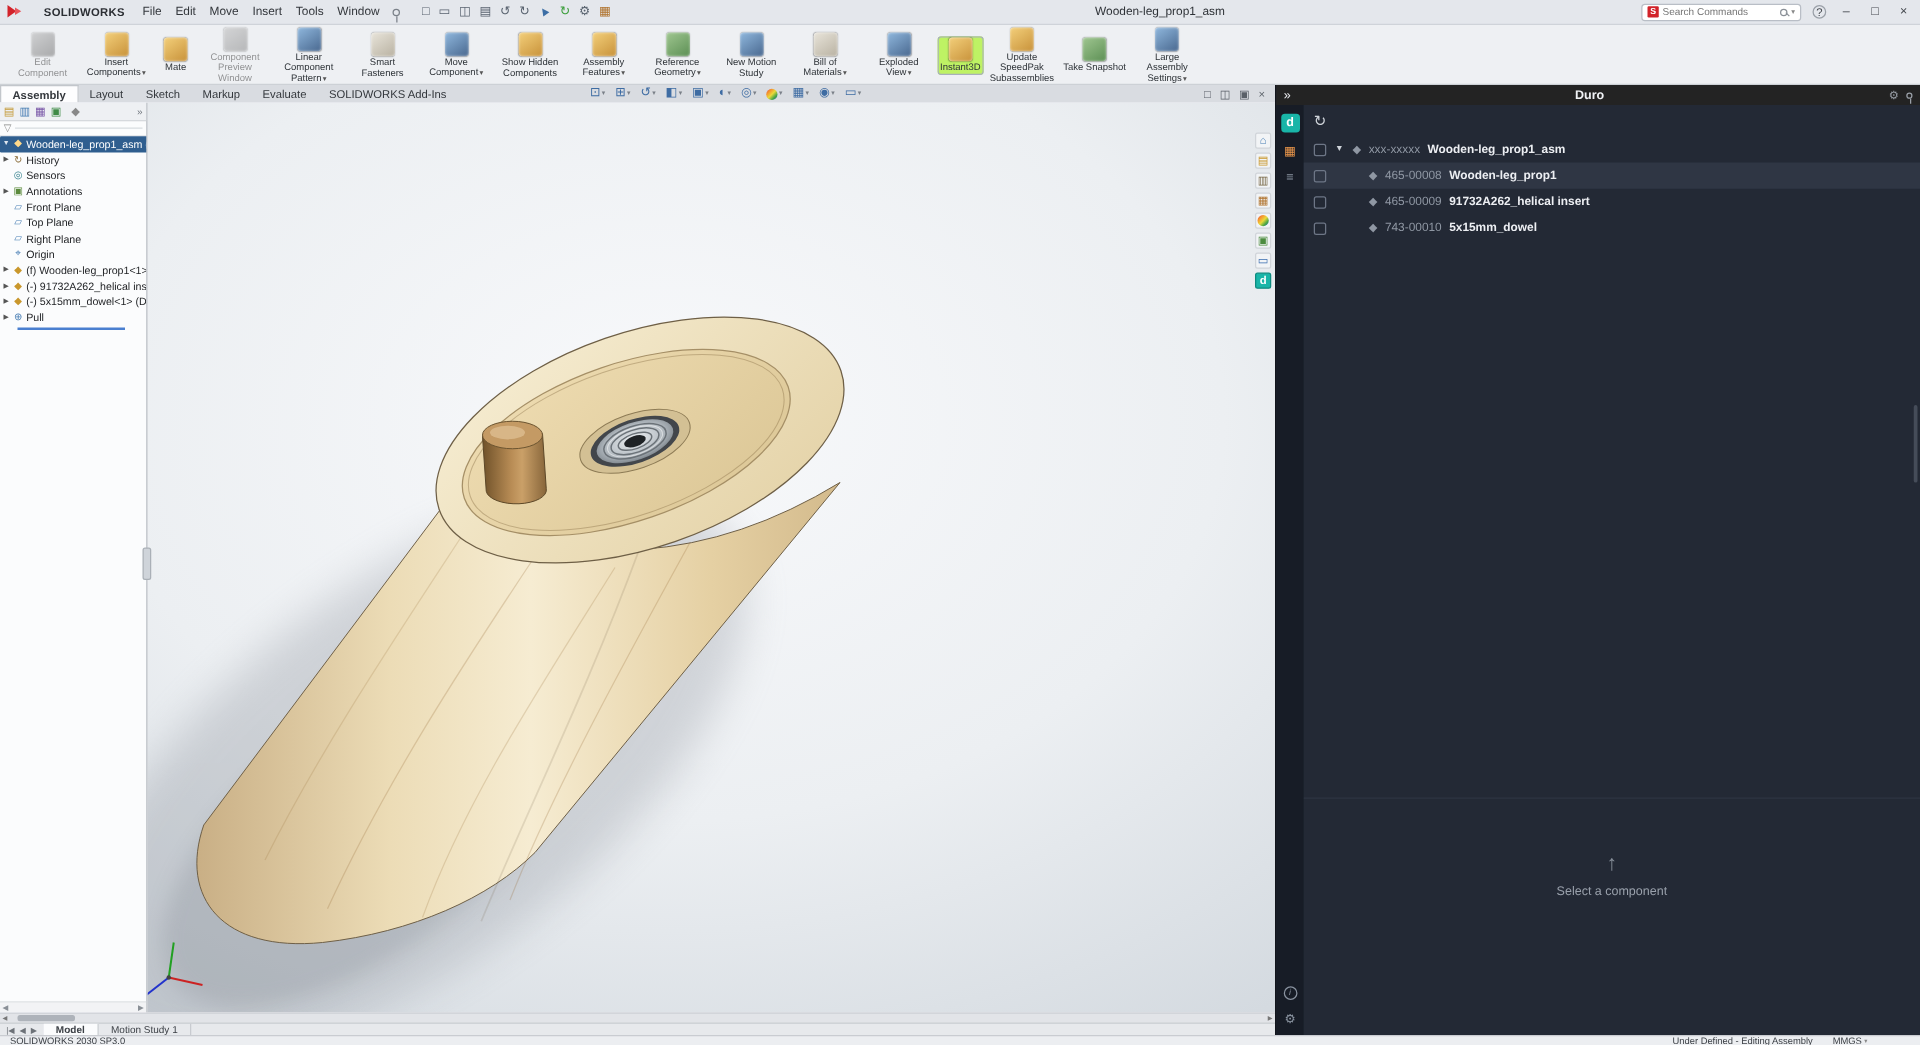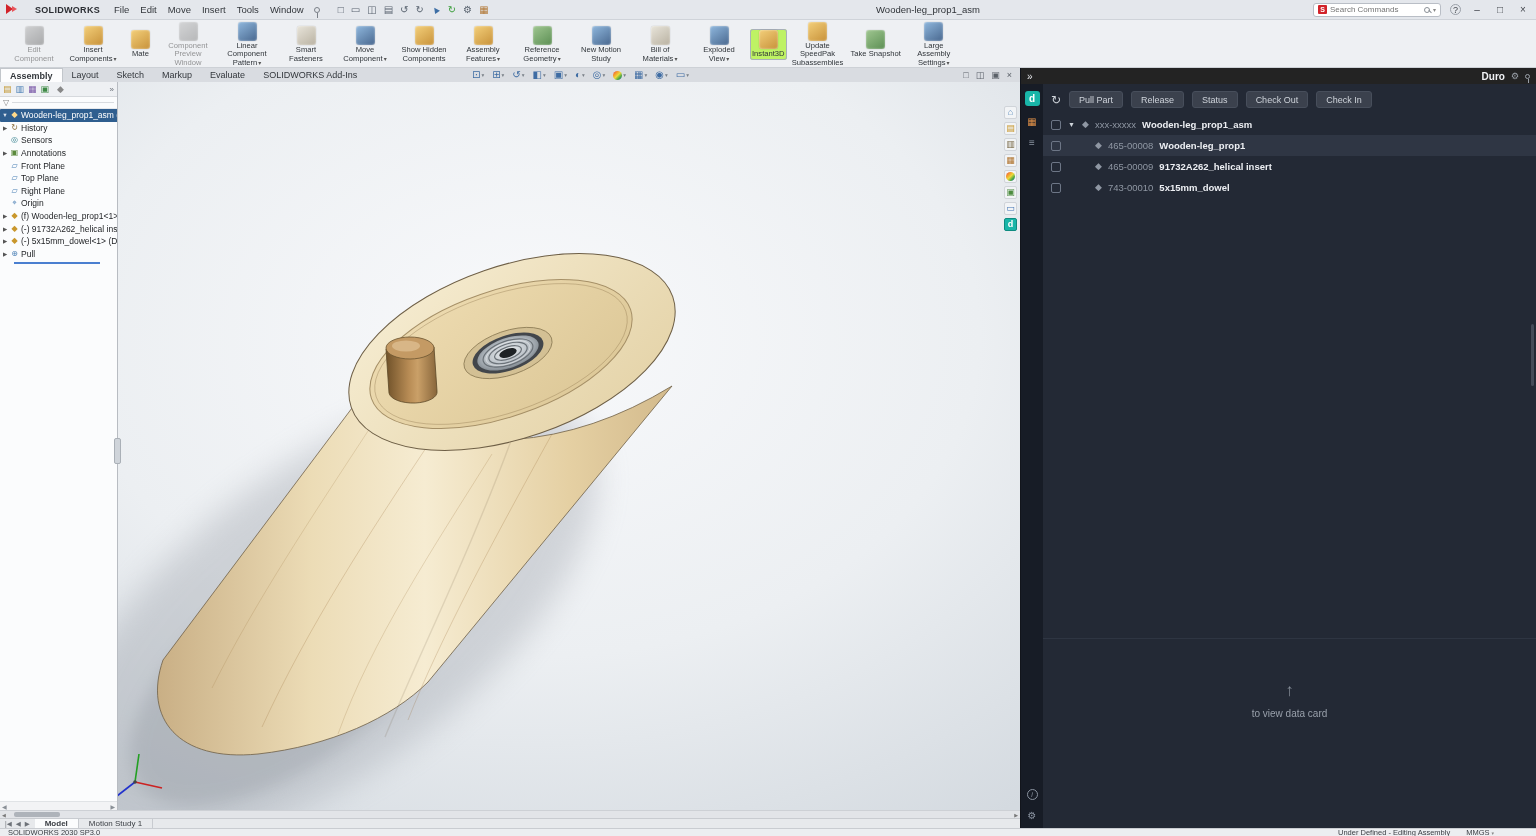--- a/index.html
+++ b/index.html
@@ -85,21 +85,21 @@
   .mtab.active{background:#fbfcfd;font-weight:bold}
   .statusbar{position:absolute;top:828px;left:0;width:1536px;height:8px;background:#eceef1;border-top:1px solid #c9ccd1;display:flex;align-items:center;font-size:7.5px;color:#3c4046;padding:0 8px}
   .sb-right{margin-left:auto;display:flex;align-items:center;gap:16px;margin-right:34px}
   .sb-units{display:flex;align-items:center;gap:2px}
   .sb-units .sb-caret{font-size:5px}
 
   
   .duro{position:absolute;left:1020px;top:68px;width:516px;height:760px;background:#232935;color:#dfe3e9;border-left:1px solid #12151c}
   .duro-header{height:16px;background:#232323;display:flex;align-items:center;padding:0 6px;gap:6px}
   .collapse{font-size:10px;color:#e8eaee}
-  .duro-title{flex:1;text-align:right;font-weight:bold;font-size:10px;color:#f0f2f5}
+  .duro-title{flex:1;text-align:center;font-weight:bold;font-size:10px;color:#f0f2f5}
   .dh-ic{font-size:9px;color:#9aa0a8}
   .pin2{width:5px;height:5px;border:1.1px solid #9aa0a8;border-radius:50%;position:relative}
   .pin2::after{content:"";position:absolute;width:1.1px;height:4px;background:#9aa0a8;left:1.6px;top:4.4px}
   .duro-rail{position:absolute;left:0;top:16px;bottom:0;width:22px;background:#171c26;display:flex;flex-direction:column;align-items:center;padding:7px 0;gap:11px}
   .rail-logo{width:15px;height:15px;border-radius:3px;background:#19b5a8;color:#fff;font-weight:bold;font-size:10px;display:flex;align-items:center;justify-content:center}
   .rail-ic{color:#8a93a0;font-size:10px;line-height:1}
   .rail-ic.active{color:#e8954a}
   .rail-spacer{margin-top:auto}
   .info-circle{border:1px solid #8a93a0;border-radius:50%;width:11px;height:11px;font-size:7px;display:flex;align-items:center;justify-content:center;color:#8a93a0;font-style:italic}
   .duro-content{position:absolute;left:22px;right:0;top:16px;bottom:0;background:#232935}
@@ -512,27 +512,20 @@
       <span class="rail-logo">d</span>
       <span class="rail-ic active">▦</span>
       <span class="rail-ic">≡</span>
       <span class="rail-spacer"></span>
       <span class="info-circle">i</span>
       <span class="rail-ic">⚙</span>
     </div>
     <div class="duro-content">
       <div class="duro-toolbar">
         <span class="refresh">↻</span>
-        <div style="display:flex;gap:8px" id="durobtns">
-            <button class="dbtn">Pull Part</button>
-            <button class="dbtn">Release</button>
-            <button class="dbtn">Status</button>
-            <button class="dbtn">Check Out</button>
-            <button class="dbtn">Check In</button>
-          </div>
       </div>
       <div id="durorows">
           <div class="duro-row">
             <span class="chk"></span>
             <span class="dcaret">▼</span>
             <span class="dicon">◆</span>
             <span class="dnum">xxx-xxxxx</span>
             <span class="dname">Wooden-leg_prop1_asm</span>
           </div>
           <div class="duro-row sel">
@@ -553,19 +546,19 @@
             <span class="chk"></span>
             <span class="ind" style="width: 22px;"></span>
             <span class="dicon">◆</span>
             <span class="dnum">743-00010</span>
             <span class="dname">5x15mm_dowel</span>
           </div>
         </div>
       <div class="duro-divider"></div>
       <div class="duro-empty">
         <div class="up-arrow">↑</div>
-        <div>to view data card</div>
+        <div>Select a component</div>
       </div>
       <div class="duro-sb"></div>
     </div>
   </div>
 
 </div>
 
 </body></html>

